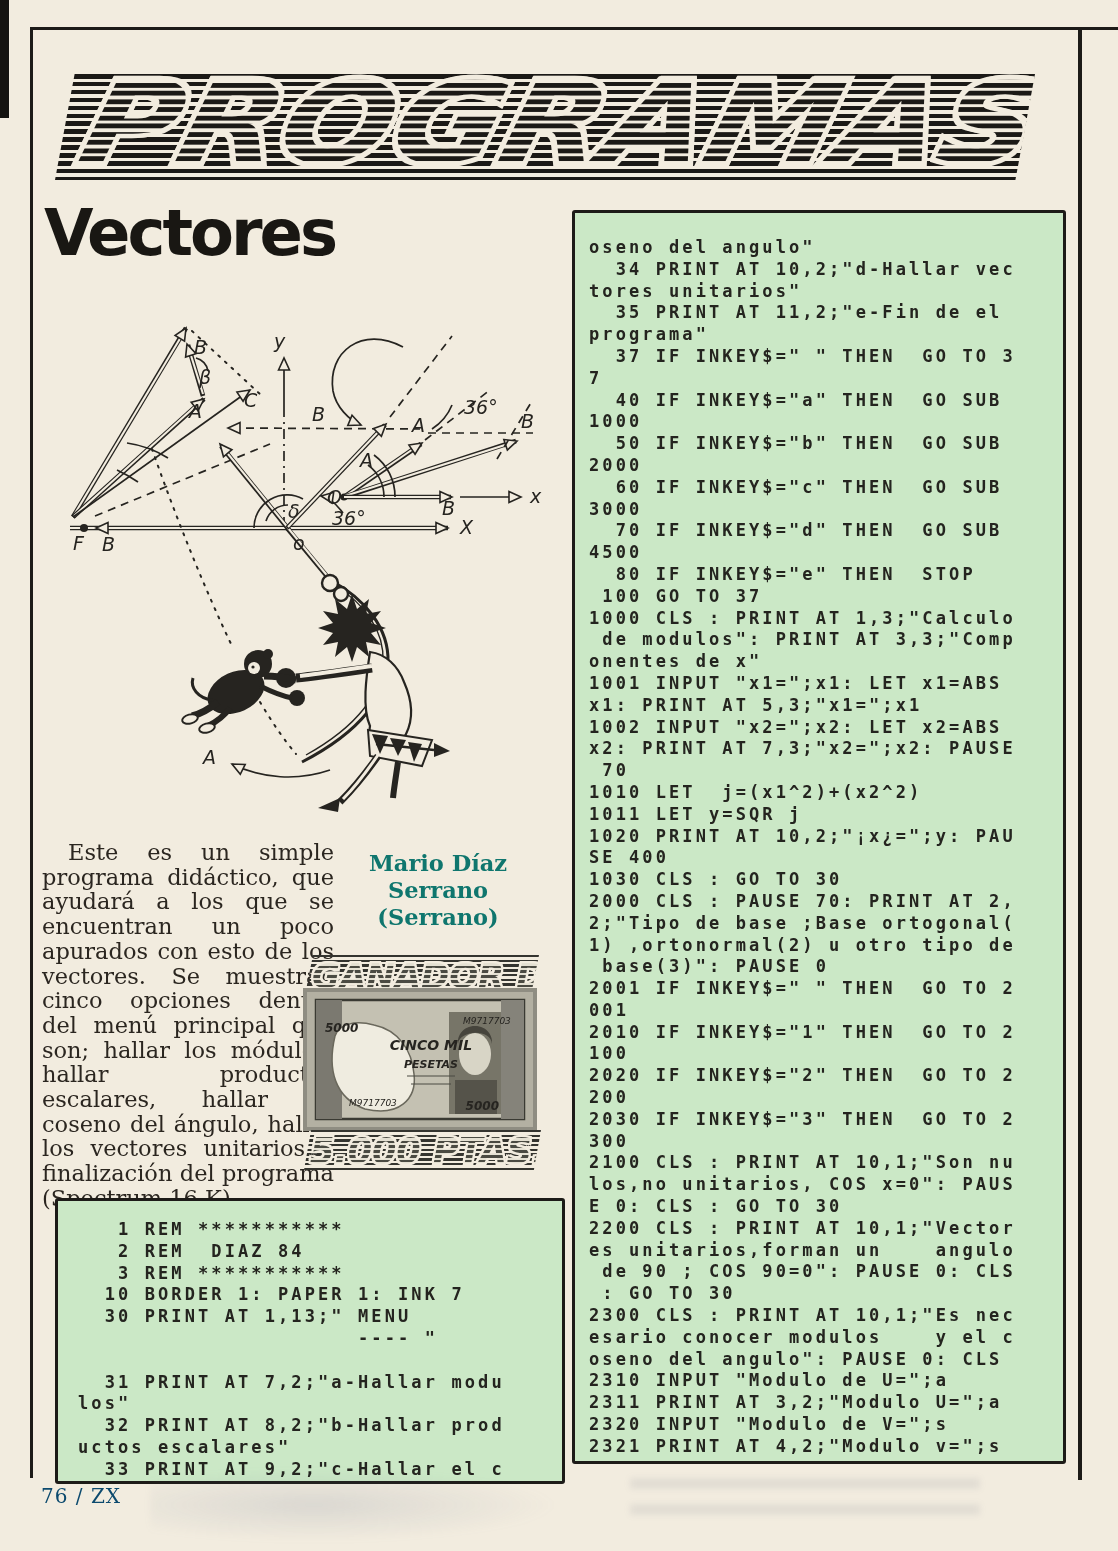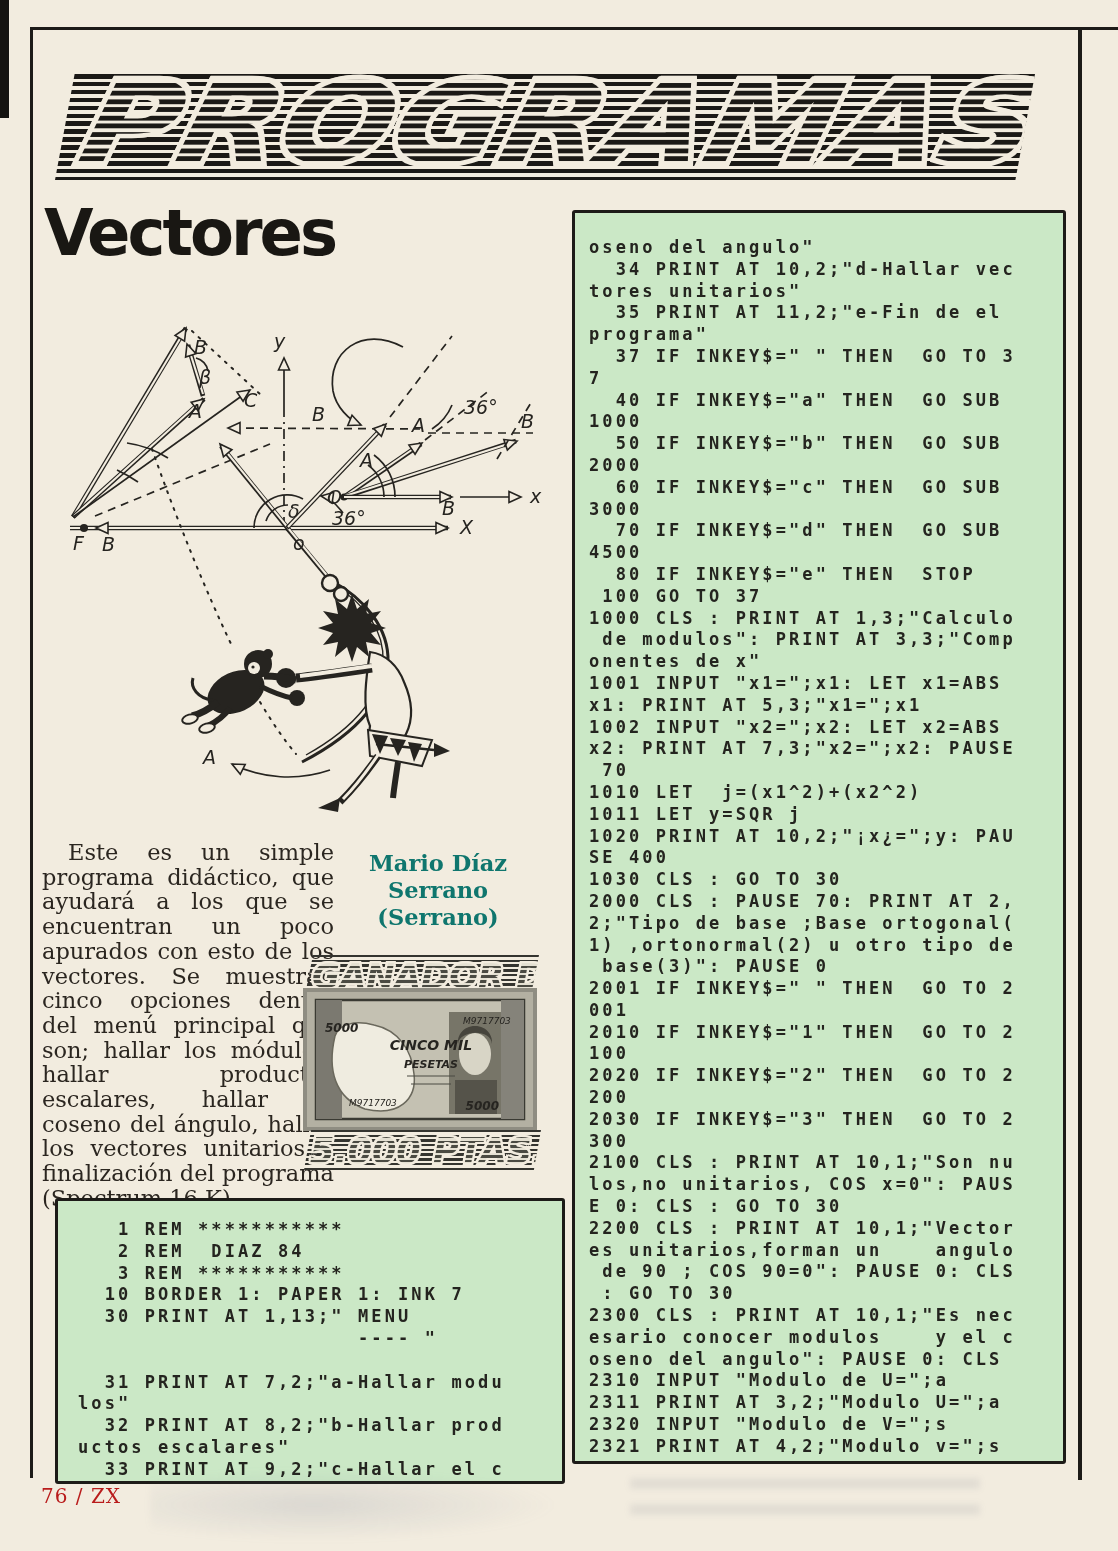--- a/index.html
+++ b/index.html
@@ -55,21 +55,21 @@
 
   .banknote { position:absolute; left:303px; top:988px; }
 
   
   .listing { position:absolute; background:#cbe8c6; border:3px solid #1d1b18; border-radius:3px;
     font-family:"DejaVu Sans Mono", monospace; font-weight:bold; font-size:17px; letter-spacing:3.1px;
     line-height:21.8px; color:#24241f; white-space:pre; margin:0; overflow:hidden; }
   .listing-left  { left:55px;  top:1198px; width:467px; height:262px; padding:18px 17px 0 20px; }
   .listing-right { left:572px; top:210px;  width:474px; height:1224px; padding:24px 0 0 14px; }
 
-  .page-footer { position:absolute; left:41px; top:1484px; font-size:20px; color:#b91c1c; letter-spacing:1px; }
+  .page-footer { position:absolute; left:41px; top:1484px; font-size:20px; color:#0c4a6e; letter-spacing:1px; }
 
   
   .ghost-a { position:absolute; left:150px; top:1468px; width:410px; height:74px;
     background:radial-gradient(ellipse at 40% 50%, rgba(105,120,145,.17), rgba(105,120,145,0) 70%); filter:blur(3px); }
   .ghost-b { position:absolute; left:630px; top:1478px; width:350px; height:52px; opacity:.55;
     background:repeating-linear-gradient(180deg, rgba(110,115,130,.22) 0 11px, rgba(0,0,0,0) 11px 26px); filter:blur(3px); }
 
   
   svg text { font-family:"DejaVu Sans", sans-serif; font-style:italic; fill:#262420; }
   .lbl { font-size:19px; }

